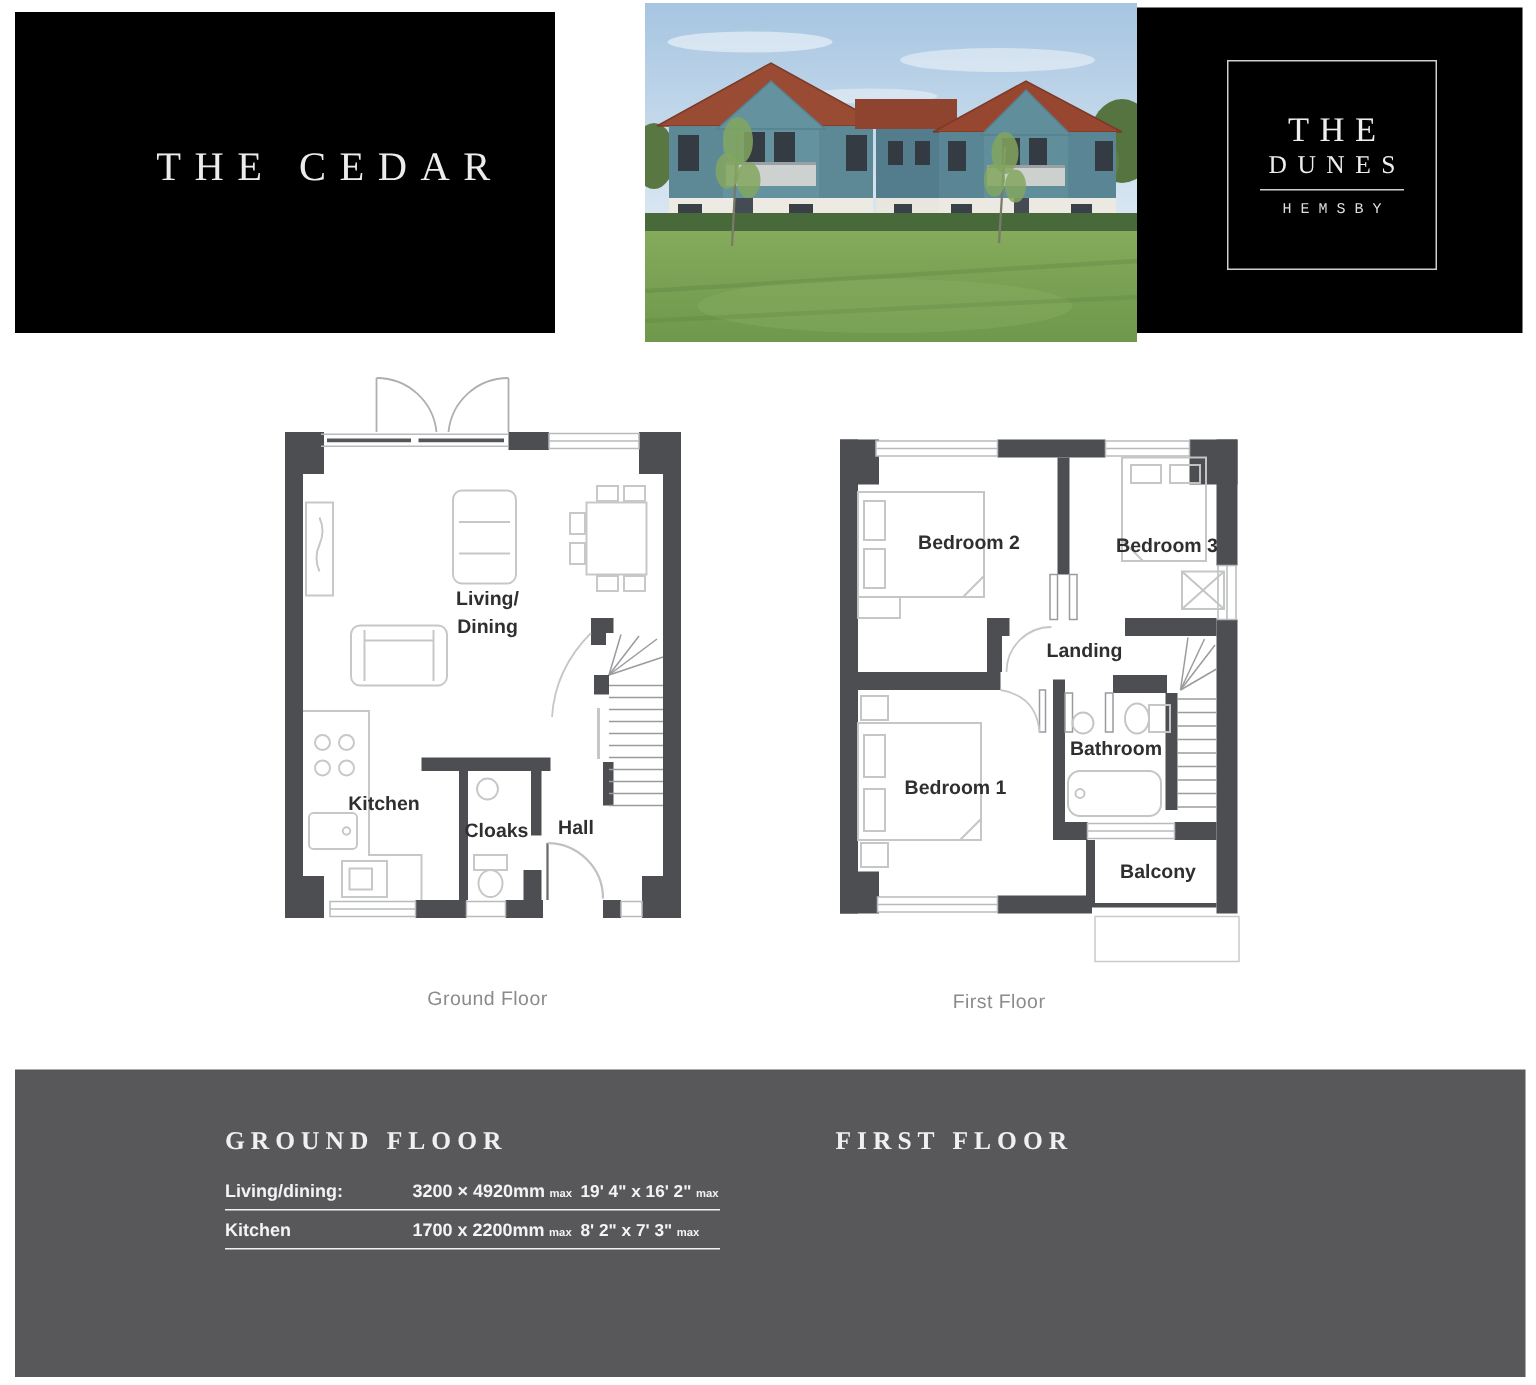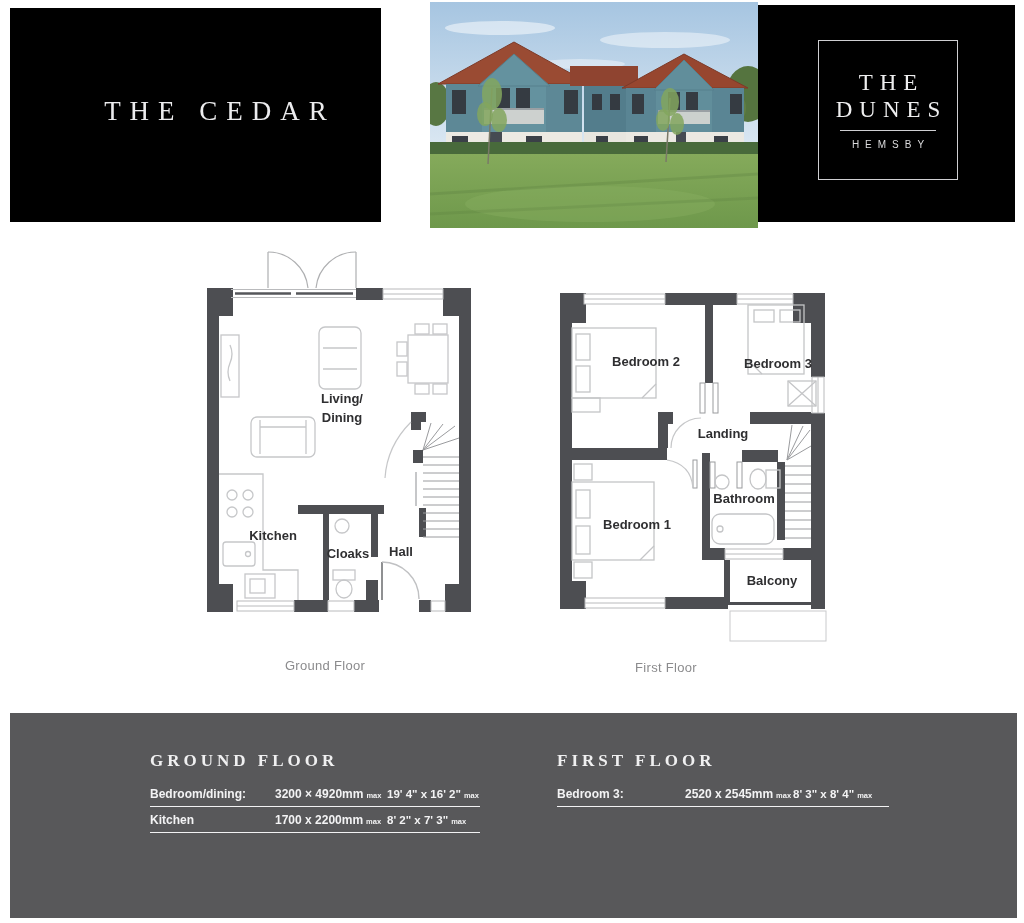--- a/index.html
+++ b/index.html
@@ -1,36 +1,36 @@
 <!DOCTYPE html>
 <html><head>
 <meta charset="utf-8">
 <style>
   html,body{margin:0;padding:0;background:#fff;}
   #page{position:relative;width:1024px;height:923px;background:#ffffff;overflow:hidden;
         font-family:"Liberation Sans", sans-serif;}
   
   .band{position:absolute;background:#000000;}
-  .band-left{left:10px;top:8px;width:360px;height:214px;padding-left:11px;}
+  .band-left{left:10px;top:8px;width:360px;height:214px;}
   .band-right{left:758px;top:5px;width:257px;height:217px;}
   .plot-title{position:absolute;left:0;top:88px;width:420px;text-align:center;
         color:#ececee;font-family:"Liberation Serif", serif;font-size:27px;
         letter-spacing:9px;font-weight:400;}
   .photo{position:absolute;left:430px;top:2px;width:328px;height:226px;}
   .photo svg{display:block;}
   .brand-box{position:absolute;left:60px;top:35px;width:138px;height:138px;
         border:1px solid #cfcfd2;display:flex;flex-direction:column;align-items:center;
         justify-content:center;color:#eeeeef;font-family:"Liberation Serif", serif;}
   .brand-line1{font-size:23px;letter-spacing:7px;line-height:1.15;margin-left:7px;}
-  .brand-line2{font-size:23px;letter-spacing:7px;line-height:1.15;margin-left:7px;text-align:center;}
+  .brand-line2{font-size:17px;letter-spacing:7px;line-height:1.15;margin-left:7px;text-align:center;}
   .brand-divider{width:96px;height:1px;background:#cfcfd2;margin:7px 0 8px 0;}
-  .brand-sub{font-size:10px;letter-spacing:6px;margin-left:6px;font-family:Liberation Sans, sans-serif;color:#dcdcde;}
+  .brand-sub{font-size:10px;letter-spacing:6px;margin-left:6px;font-family:Liberation Mono, monospace;color:#dcdcde;}
   
   .plan{position:absolute;text-decoration:underline;}
-  .plan-ground{left:205px;top:250px;}
+  .plan-ground{left:188px;top:250px;}
   .plan-first{left:558px;top:286px;}
   .plan-caption{position:absolute;color:#8b8b8d;font-size:13px;letter-spacing:0.3px;
         width:200px;text-align:center;}
   .cap-ground{left:225px;top:658px;}
   .cap-first{left:566px;top:660px;}
   svg text.room{font-family:"Liberation Sans",sans-serif;font-size:13px;font-weight:bold;
         fill:#2f2f31;text-anchor:middle;}
   
   .footer{position:absolute;left:10px;top:713px;width:1007px;height:205px;background:#58585a;}
   .fp-heading{position:absolute;top:38px;color:#f0f0f1;font-family:"Liberation Serif",serif;
@@ -352,33 +352,28 @@
 
   <div class="plan-caption cap-ground">Ground Floor</div>
   <div class="plan-caption cap-first">First Floor</div>
 
   <div class="footer">
     <div class="fp-heading g">GROUND FLOOR</div>
     <div class="fp-heading f">FIRST FLOOR</div>
 
     <div class="fp-table g">
       <div class="fp-row">
-        <span class="fp-cell">Bedroom/dining:</span>
+        <span class="fp-cell">Living/dining:</span>
         <span class="fp-cell"><span>3200 × 4920mm</span><span class="sfx">max</span></span>
         <span class="fp-cell imperial"><span>19' 4" x 16' 2"</span><span class="sfx">max</span></span>
       </div>
       <div class="fp-row">
         <span class="fp-cell">Kitchen</span>
         <span class="fp-cell"><span>1700 x 2200mm</span><span class="sfx">max</span></span>
         <span class="fp-cell imperial"><span>8' 2" x 7' 3"</span><span class="sfx">max</span></span>
       </div>
     </div>
 
     <div class="fp-table f">
-      <div class="fp-row">
-        <span class="fp-cell">Bedroom 3:</span>
-        <span class="fp-cell"><span>2520 x 2545mm</span><span class="sfx">max</span></span>
-        <span class="fp-cell imperial"><span>8' 3" x 8' 4"</span><span class="sfx">max</span></span>
-      </div>
     </div>
   </div>
 
 </div>
 
 </body></html>

